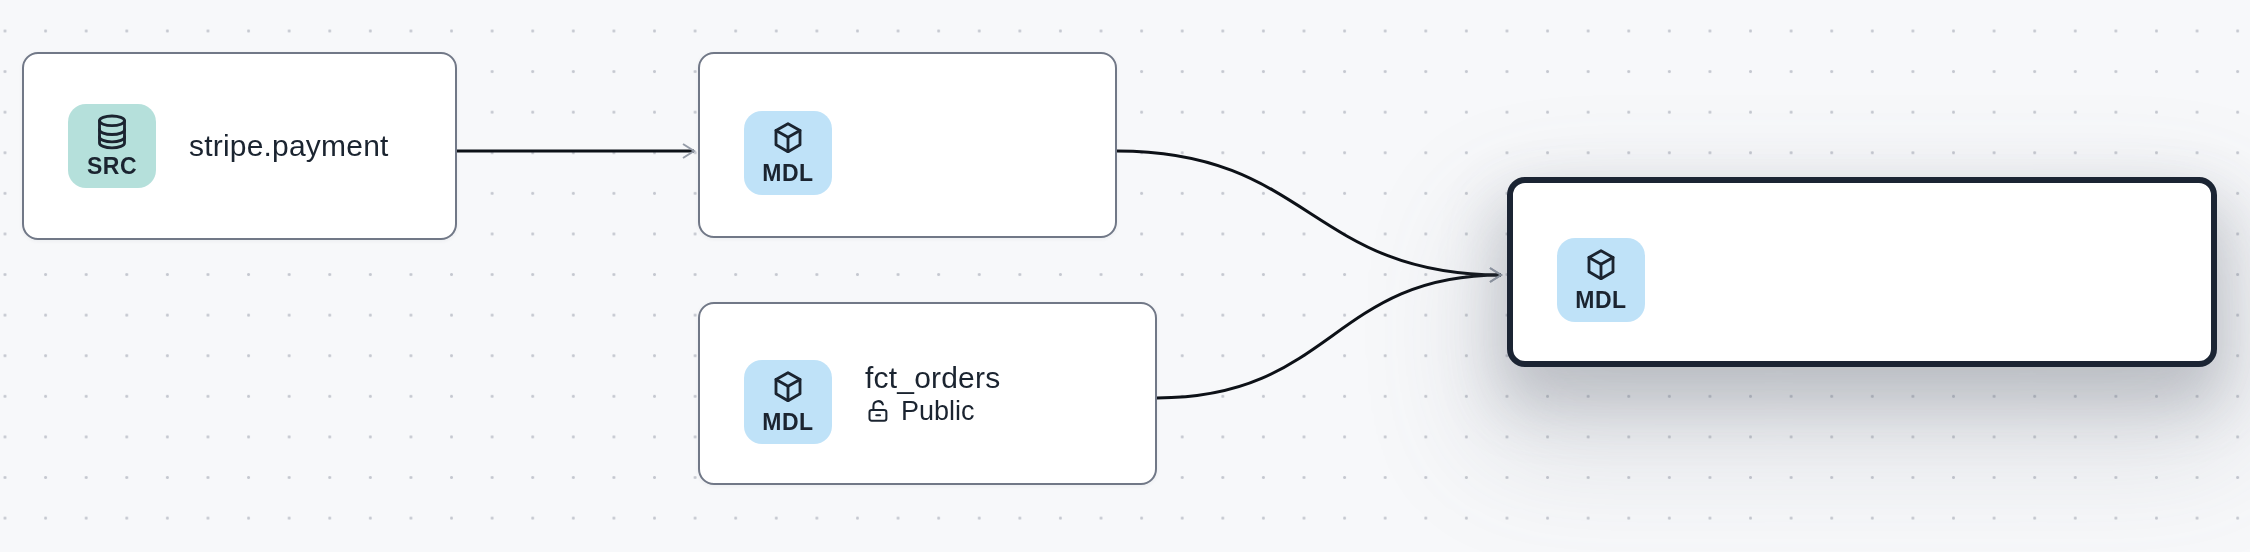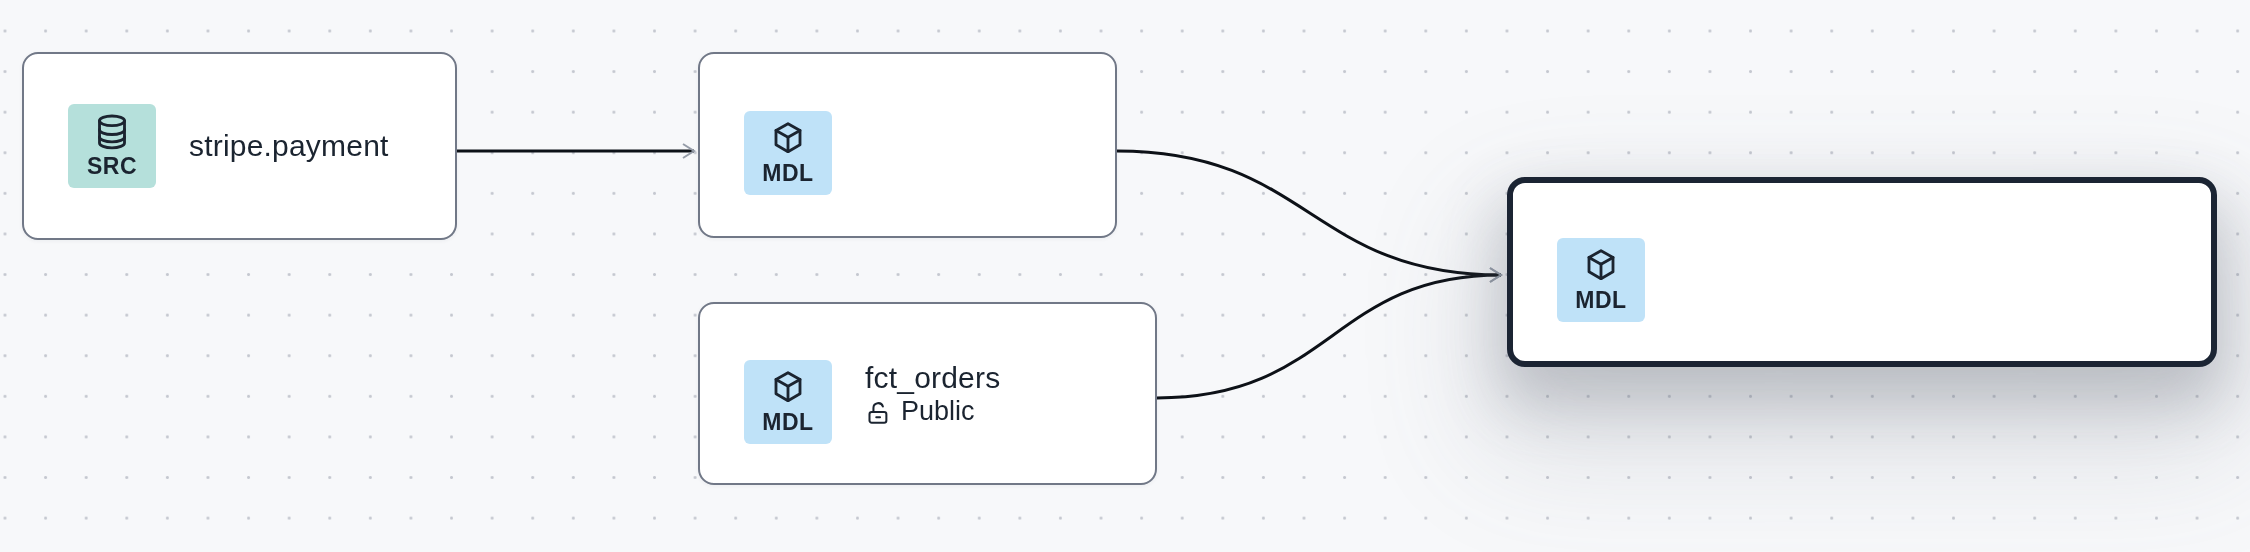--- a/index.html
+++ b/index.html
@@ -29,31 +29,31 @@
   #node-1{left:22px;top:52px;width:435px;height:188px;}
   #node-2{left:698px;top:52px;width:419px;height:186px;}
   #node-3{left:698px;top:302px;width:459px;height:183px;}
   #node-4{
     left:1507px;top:177px;width:710px;height:190px;
     border-width:6px;border-color:var(--selected-border,#1b2433);border-radius:18px;
     box-shadow:0 30px 60px 6px rgba(96,102,116,.30), 0 60px 120px 30px rgba(96,102,116,.15);
   }
 
   .badge{
-    width:88px;height:84px;border-radius:6px;flex:none;
+    width:88px;height:84px;border-radius:18px;flex:none;
     display:flex;flex-direction:column;align-items:center;justify-content:center;
   }
   .badge.src{background:var(--src-badge-bg,#b5e0db);}
   .badge.mdl{background:var(--mdl-badge-bg,#bfe2f8);margin-top:16px;}
   .badge svg{width:40px;height:40px;stroke:var(--text,#1b2430);fill:none;stroke-width:1.7;stroke-linecap:round;stroke-linejoin:round;}
   .badge-label{font-size:23px;font-weight:700;letter-spacing:.5px;color:var(--text,#1b2430);margin-top:1px;}
 
   .node-text{display:flex;flex-direction:column;justify-content:center;}
   .node-label{font-size:30px;font-weight:500;color:var(--text,#1b2430);letter-spacing:.2px;white-space:nowrap;}
-  .meta{display:flex;align-items:flex-end;gap:9px;margin-top:1px;}
+  .meta{display:flex;align-items:center;gap:9px;margin-top:1px;}
   .meta svg{width:27px;height:27px;stroke:var(--text,#1b2430);fill:none;stroke-width:1.8;stroke-linecap:round;stroke-linejoin:round;}
   .meta-label{font-size:27px;font-weight:500;color:var(--text,#1b2430);}
 </style>
 </head>
 <body>
 
 <div class="canvas">
 
   <svg class="edges" xmlns="http://www.w3.org/2000/svg">
     <defs>

